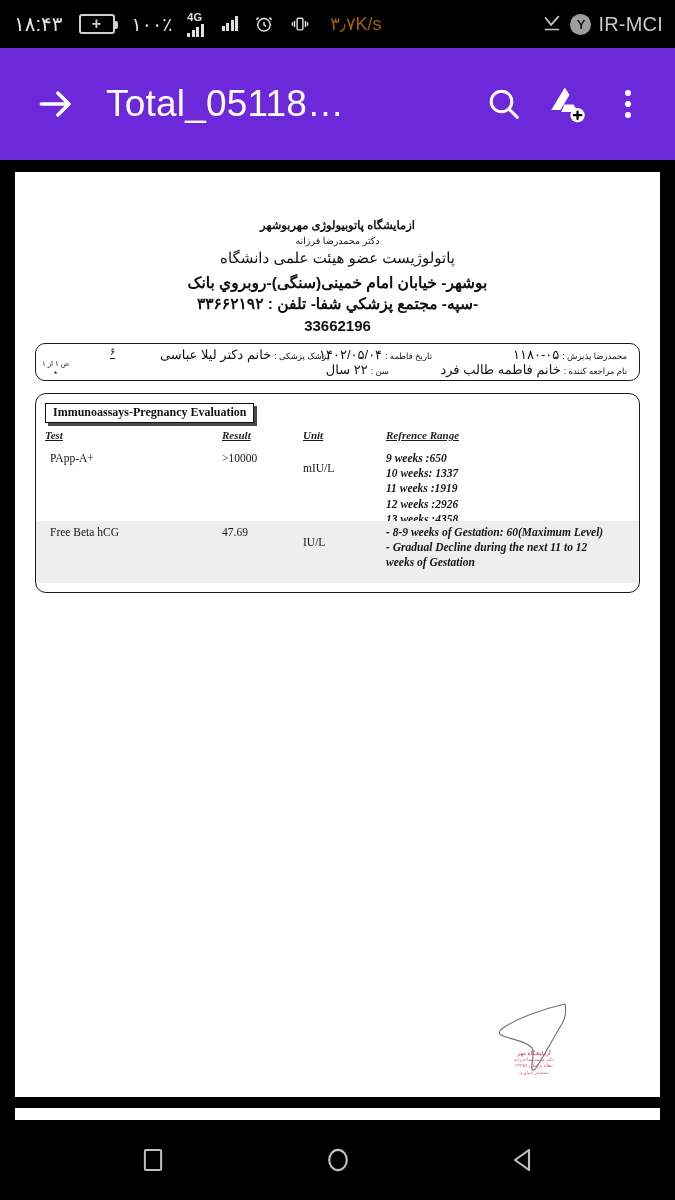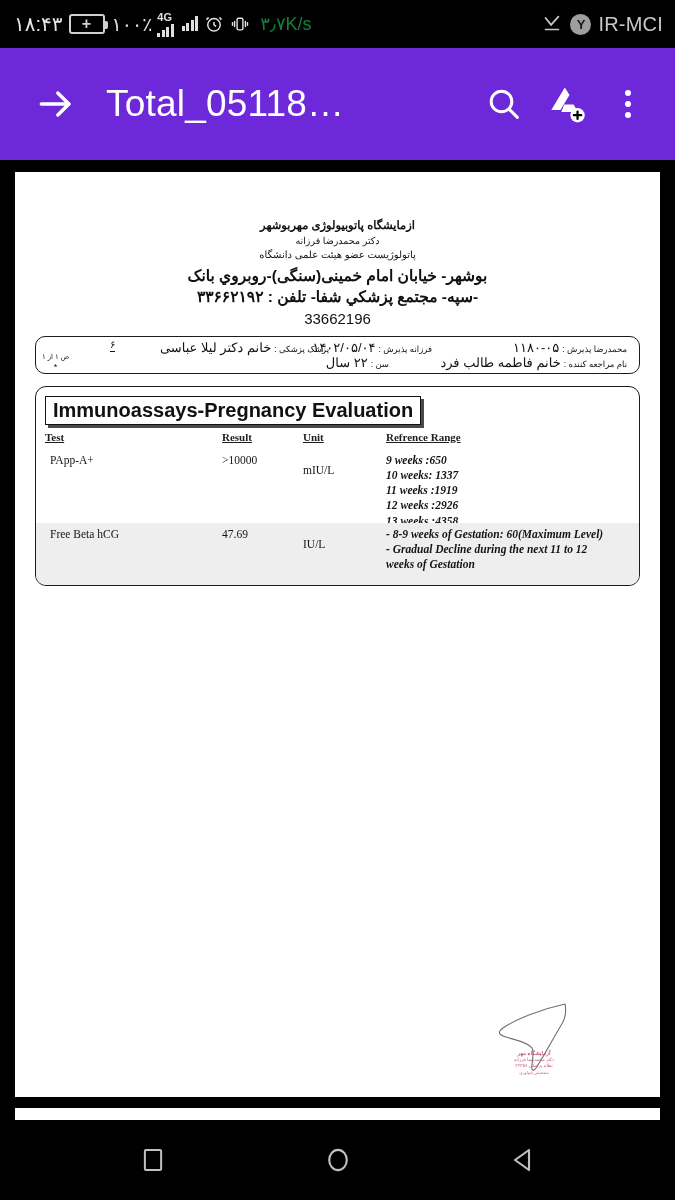--- a/index.html
+++ b/index.html
@@ -24,21 +24,21 @@
     height: 48px;
     background: #000;
     display: flex;
     align-items: center;
     color: #d8d8d8;
   }
   .sb-left {
     display: flex;
     align-items: center;
     margin-left: 14px;
-    gap: 6px;
+    gap: 16px;
   }
   .sb-time {
     font-size: 20px;
     letter-spacing: 0.5px;
     color: #e6e6e6;
   }
   .battery {
     position: relative;
     display: inline-block;
     width: 36px;
@@ -100,21 +100,21 @@
   .bars i:nth-child(3){height:10px}
   .bars i:nth-child(4){height:13px}
   .bars-2 { margin-left: 2px; }
   .bars-2 i:nth-child(1){height:5px}
   .bars-2 i:nth-child(2){height:8px}
   .bars-2 i:nth-child(3){height:11px}
   .bars-2 i:nth-child(4){height:15px}
   .alarm-icon svg, .vibrate-icon svg, .dl-icon svg { display:block; }
   .sb-speed {
     font-size: 18px;
-    color: #15803d;
+    color: #a16207;
     margin-left: 4px;
     white-space: nowrap;
   }
   .sb-right {
     margin-left: auto;
     margin-right: 12px;
     display: flex;
     align-items: center;
     gap: 7px;
   }
@@ -208,31 +208,31 @@
     font-size: 11.5px;
     font-weight: bold;
     letter-spacing: 0px;
     margin-bottom: 3px;
   }
   .lab-line2 {
     font-size: 9.5px;
     margin-bottom: 3px;
   }
   .lab-line3 {
-    font-size: 10px;
+    font-size: 15px;
     margin-bottom: 6px;
   }
   .lab-addr {
     font-size: 15.5px;
     font-weight: bold;
     line-height: 1.35;
   }
   .lab-phone {
     font-size: 15px;
-    font-weight: normal;
+    font-weight: bold;
     margin-top: 2px;
   }
 
   
   .info-strip {
     position: relative;
     margin: 9px 20px 0 20px;
     border: 1.6px solid #1b1b1b;
     border-radius: 10px;
     height: 36px;
@@ -279,35 +279,36 @@
     border-radius: 11px;
     min-height: 198px;
     color: #111;
     overflow: hidden;
   }
   .panel-title {
     display: inline-block;
     margin: 9px 0 0 9px;
     padding: 2px 7px 3px 7px;
     border: 1.4px solid #111;
-    font-family: Liberation Sans, sans-serif;
-    font-weight: bold;
-    font-size: 20px;
+    font-family: Liberation Serif, serif;
+    font-weight: bold;
+    font-size: 12px;
     line-height: 1.1;
     box-shadow: 3px 3px 0 #4a4a4a;
     background: #fff;
   }
   .col-heads {
     position: relative;
     height: 18px;
     margin-top: 6px;
   }
   .col-heads span {
     position: absolute;
     font-family: "Liberation Serif", serif;
+    font-style: italic;
     font-weight: bold;
     font-size: 11px;
     text-decoration: underline;
     color: #1d1d1d;
     text-align: center;
   }
   .ch-test   { left: 9px; }
   .ch-result { left: 186px; }
   .ch-unit   { left: 267px; }
   .ch-ref    { left: 350px; }
@@ -490,21 +491,21 @@
     <div class="info-strip">
       <div class="info-row r1a">
         <span class="info-lbl">محمدرضا پذیرش :</span>
         <span class="info-val">۱۱۸۰-۰۵</span>
       </div>
       <div class="info-row r2a">
         <span class="info-lbl">نام مراجعه کننده :</span>
         <span class="info-val">خانم فاطمه طالب فرد</span>
       </div>
       <div class="info-row r1b">
-        <span class="info-lbl">فرزانه پذیرش :</span>
+        <span class="info-lbl">تاریخ فاطمه :</span>
         <span class="info-val">۱۴۰۲/۰۵/۰۴</span>
       </div>
       <div class="info-row r2b">
         <span class="info-lbl">سن :</span>
         <span class="info-val">۲۲ سال</span>
       </div>
       <div class="info-row r1c">
         <span class="info-lbl">پزشک پزشکی :</span>
         <span class="info-val">خانم دکتر لیلا عباسی</span>
       </div>

